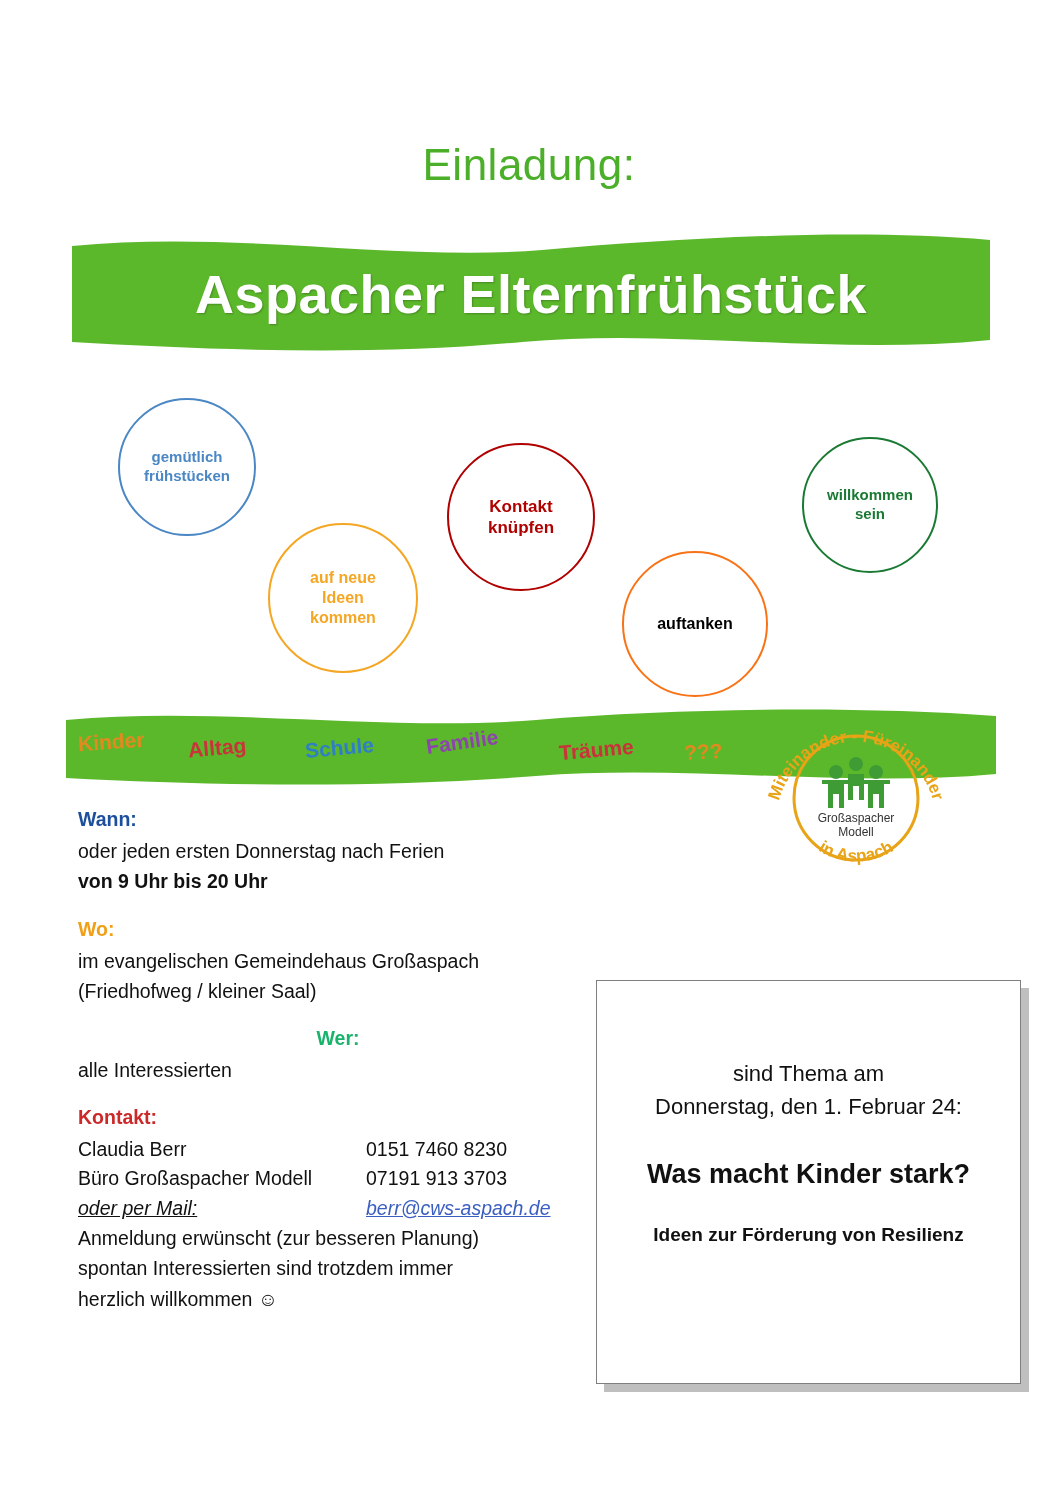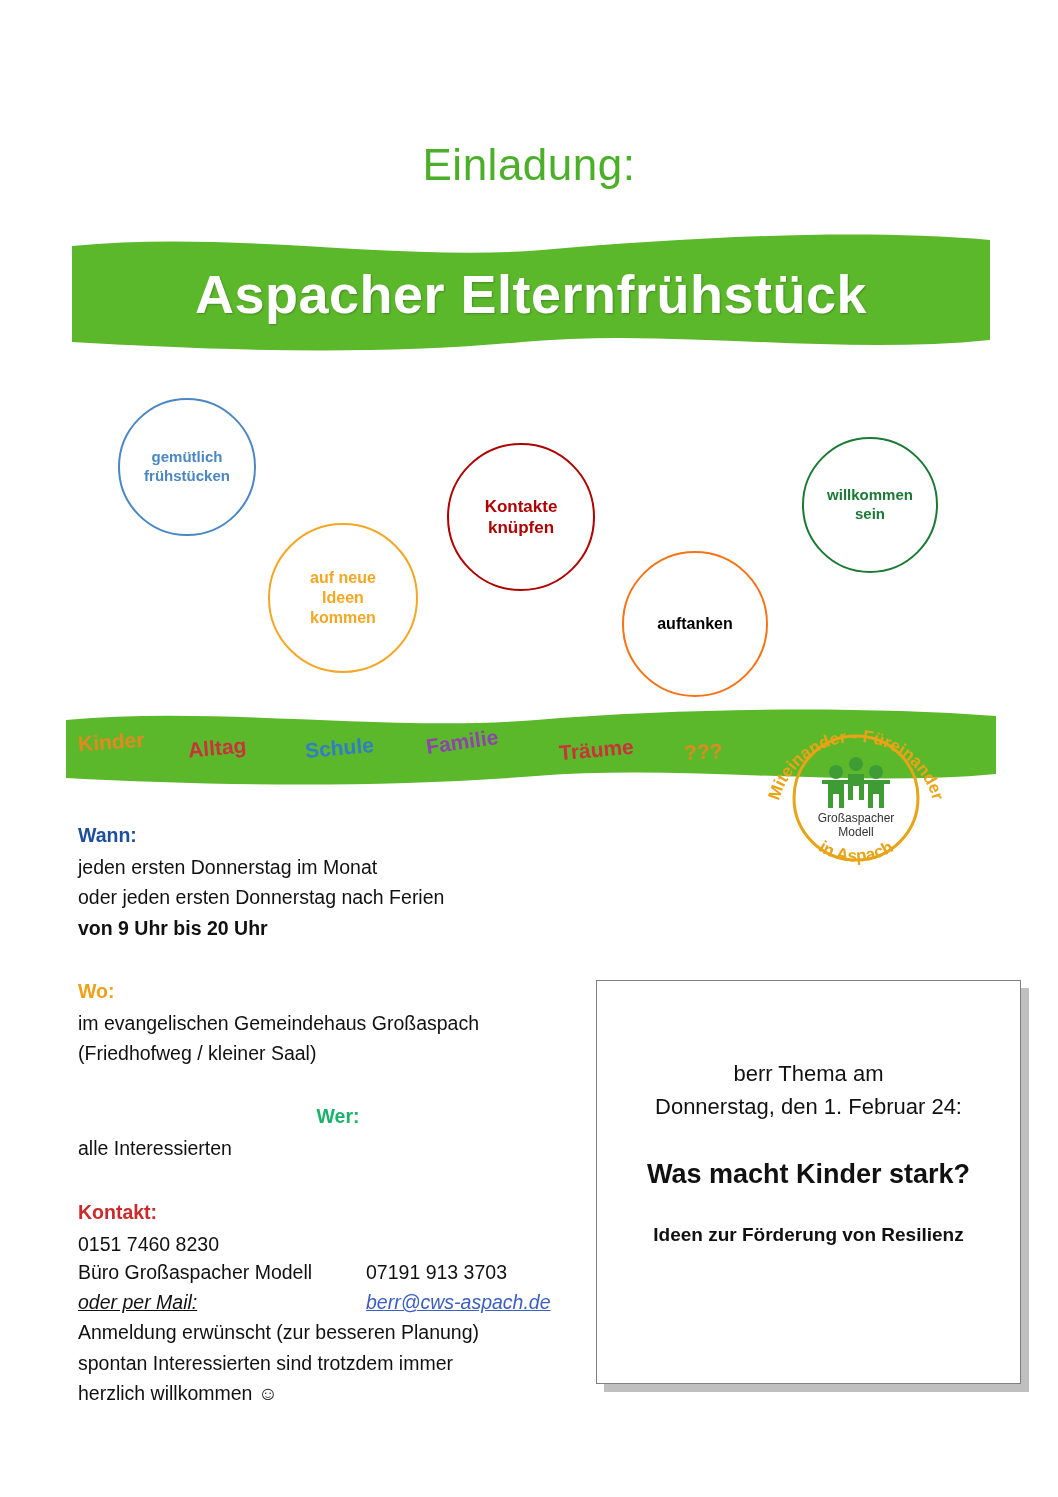--- a/index.html
+++ b/index.html
@@ -130,21 +130,21 @@
   .info {
     position: absolute;
     left: 78px;
     top: 786px;
     width: 520px;
     font-size: 19.5px;
     color: #111;
   }
   .info .lbl {
     font-weight: bold;
-    margin-top: 38px;
+    margin-top: 22px;
     margin-bottom: 6px;
   }
   .lbl.wann { color: #1d4f9c; }
   .lbl.wo { color: #f0a017; }
   .lbl.wer { color: #19b36b; text-align: center; }
   .lbl.kontakt { color: #cc2a2a; }
   .info .line { margin: 2px 0; line-height: 1.45; }
   .info .bold { font-weight: bold; }
   .kontakt-row {
     display: flex;
@@ -235,21 +235,21 @@
   <div class="circle c-ideen">
     <div>
       <div>auf neue</div>
       <div>Ideen</div>
       <div>kommen</div>
     </div>
   </div>
 
   <div class="circle c-kontakte">
     <div>
-      <div>Kontakte</div>
+      <div>Kontakt</div>
       <div>knüpfen</div>
     </div>
   </div>
 
   <div class="circle c-auftanken">
     <div>
       <div>auftanken</div>
     </div>
   </div>
 
@@ -297,50 +297,50 @@
         <path d="M110,82 h16 v26 h-5 v-14 h-6 v14 h-5 z"></path>
         <path d="M64,80 L132,80 L132,84 L64,84 Z"></path>
       </g>
       <text x="98" y="122" text-anchor="middle" font-size="12" fill="#333" font-family="Liberation Sans, sans-serif">Großaspacher</text>
       <text x="98" y="136" text-anchor="middle" font-size="12" fill="#333" font-family="Liberation Sans, sans-serif">Modell</text>
     </svg>
   </div>
 
   <div class="info">
     <div class="lbl wann">Wann:</div>
-    <div class="line">jeden ersten Donnerstag im Monat</div>
     <div class="line">oder jeden ersten Donnerstag nach Ferien</div>
     <div class="line bold">von 9 Uhr bis 20 Uhr</div>
 
     <div class="lbl wo">Wo:</div>
     <div class="line">im evangelischen Gemeindehaus Großaspach</div>
     <div class="line">(Friedhofweg / kleiner Saal)</div>
 
     <div class="lbl wer">Wer:</div>
     <div class="line">alle Interessierten</div>
 
     <div class="lbl kontakt">Kontakt:</div>
     <div class="kontakt-row">
+      <span class="k-name">Claudia Berr</span>
       <span class="k-phone">0151 7460  8230</span>
     </div>
     <div class="kontakt-row">
       <span class="k-name">Büro Großaspacher Modell</span>
       <span class="k-phone">07191  913 3703</span>
     </div>
     <div class="mail-row">
       <span class="k-name">oder per Mail:</span>
       <span class="k-mail">berr@cws-aspach.de</span>
     </div>
 
     <div class="line">Anmeldung erwünscht (zur besseren Planung)</div>
     <div class="line">spontan Interessierten sind trotzdem immer</div>
     <div class="line">herzlich willkommen ☺</div>
   </div>
 
   <div class="theme-shadow"></div>
   <div class="theme-box">
-    <div class="theme-line1">berr Thema am</div>
+    <div class="theme-line1">sind Thema am</div>
     <div class="theme-line2">Donnerstag, den 1. Februar 24:</div>
     <div class="theme-head">Was macht Kinder stark?</div>
     <div class="theme-sub">Ideen zur Förderung von Resilienz</div>
   </div>
 
 </div>
 
 </body></html>

